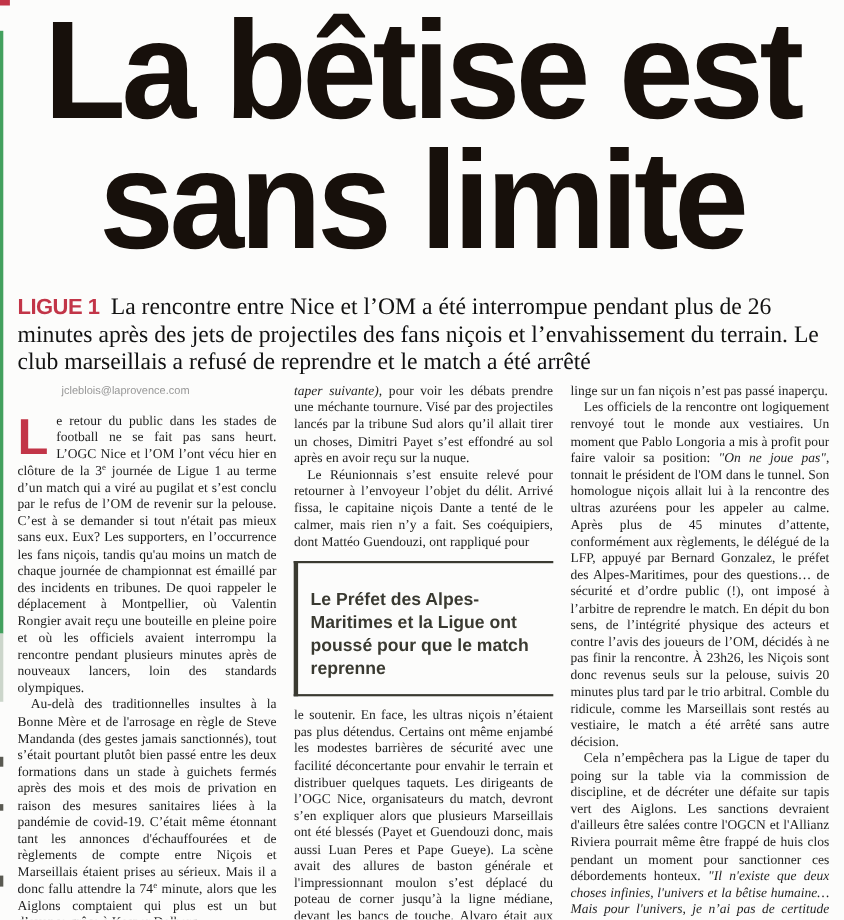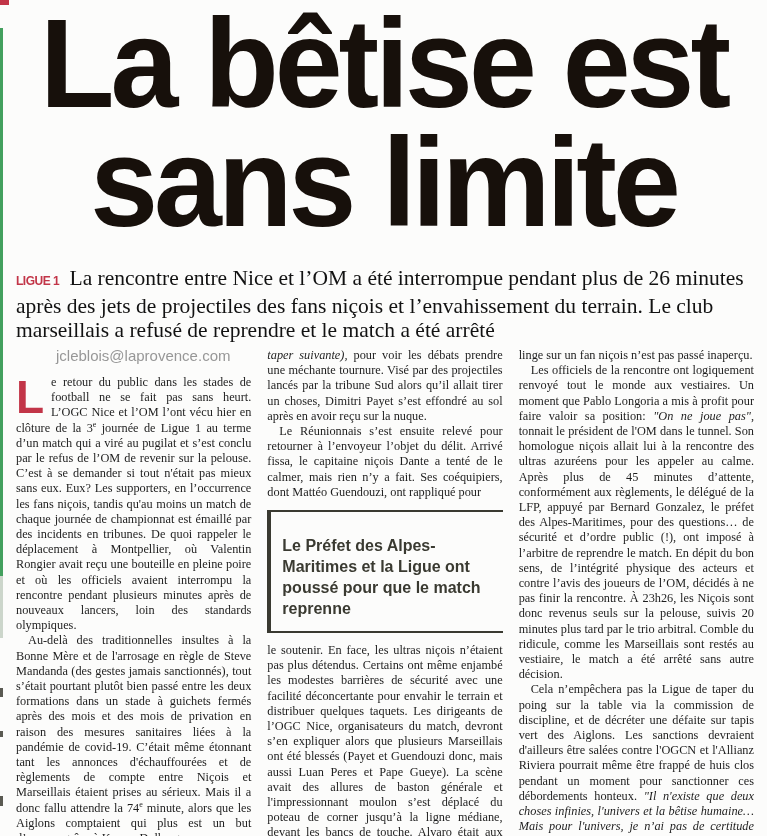--- a/index.html
+++ b/index.html
@@ -26,33 +26,33 @@
     color:#17100b;transform:scaleY(1.04);transform-origin:50% 0;
   }
 
   
   .kicker{
     position:absolute;top:266px;left:16px;width:738px;margin:0;
     font-size:21.5px;line-height:24.5px;color:#121212;text-align:left;
   }
   .kicker-tag{
     font-family:"Liberation Sans",sans-serif;font-weight:800;
-    color:#c23548;font-size:12px;letter-spacing:-0.5px;padding-right:5px;
+    color:#c23548;font-size:20px;letter-spacing:-0.5px;padding-right:5px;
   }
 
   
   .columns{
     position:absolute;top:348px;left:16px;width:738px;height:488px;
     display:flex;gap:16px;overflow:hidden;
   }
   .col{flex:1 1 0;min-width:0;}
 
   .byline{font-family:"Liberation Sans",sans-serif;margin:1px 0 12px 0;}
   .byline .author,.byline .role{font-weight:700;font-size:11.5px;line-height:14.5px;color:#222;}
-  .byline .email{font-size:15px;line-height:14px;color:#979797;padding-left:40px;}
+  .byline .email{font-size:10px;line-height:14px;color:#979797;padding-left:40px;}
 
   .bp{
     margin:0;font-size:12.3px;line-height:15.2px;text-align:justify;
     color:#1d1d1d;hyphens:auto;-webkit-hyphens:auto;
   }
   .bp.ind{text-indent:12px;}
   .bp i{font-style:italic;}
   .bp sup{font-size:8px;line-height:0;}
   .dropcap{
     float:left;font-family:"Liberation Sans",sans-serif;font-weight:700;

